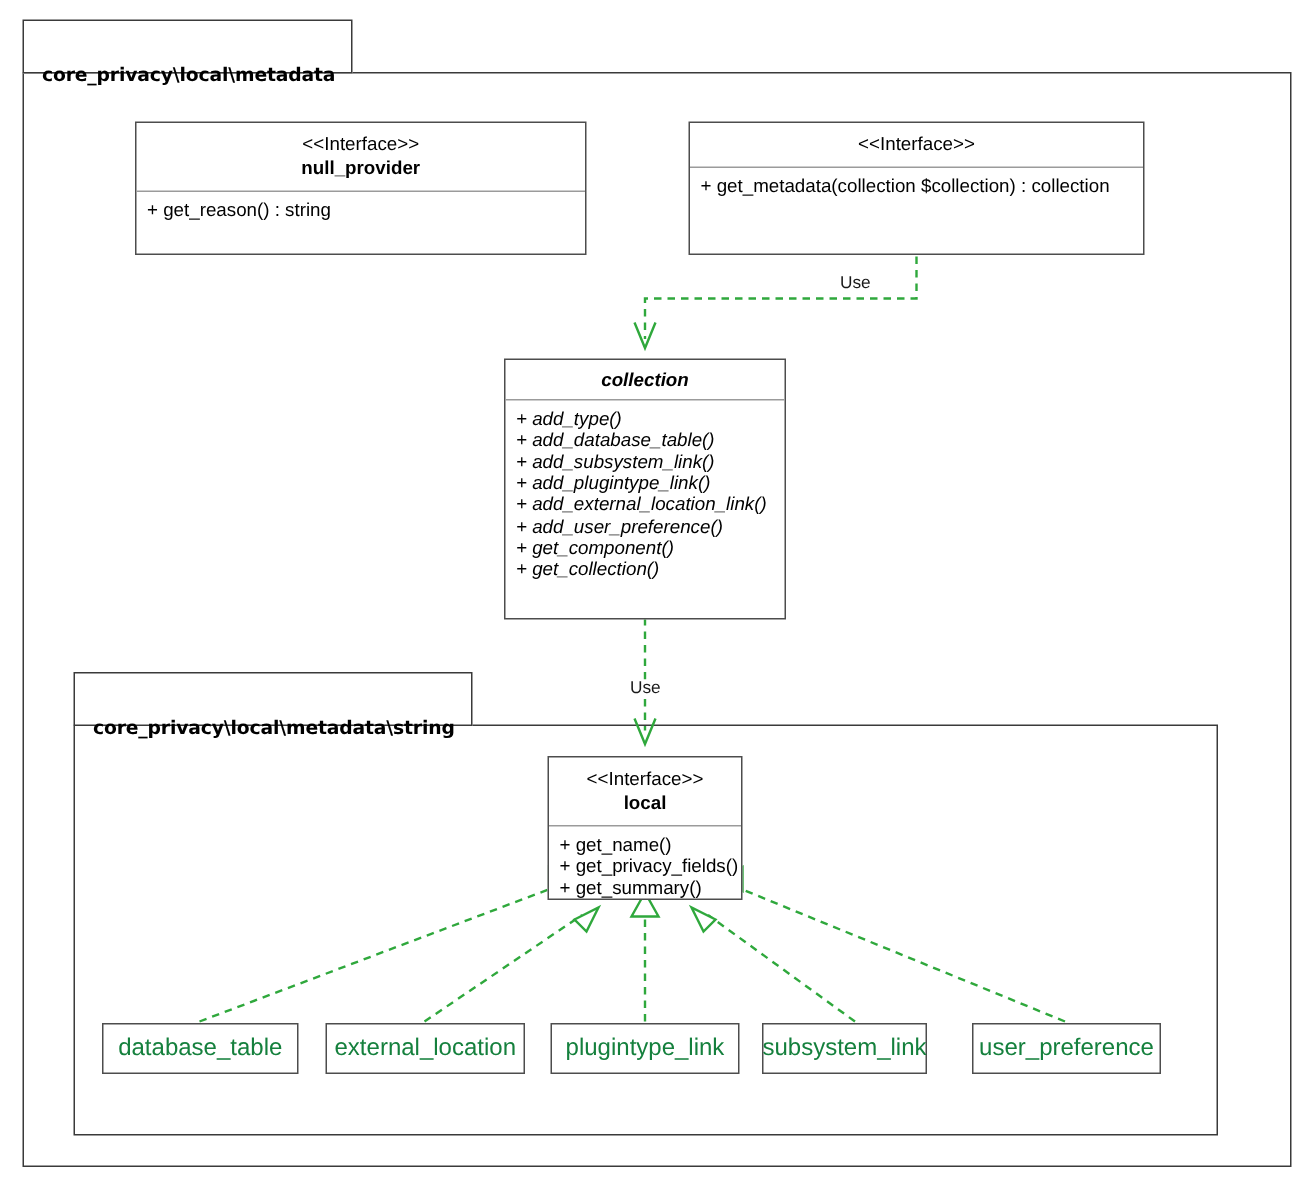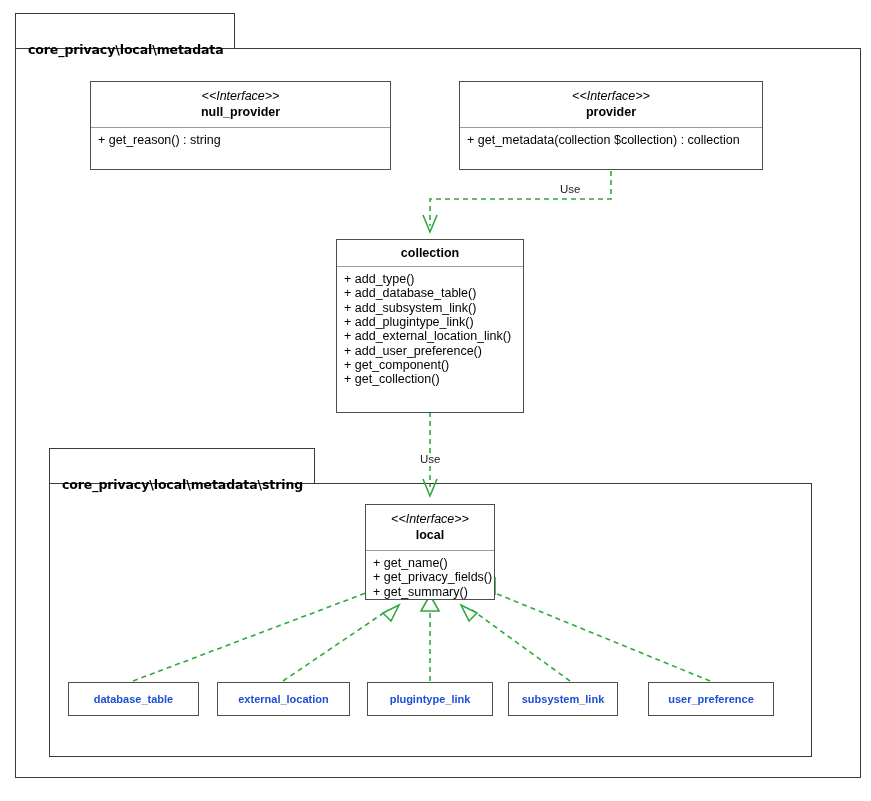--- a/index.html
+++ b/index.html
@@ -69,21 +69,20 @@
   }
   .uml-head {
     box-sizing: border-box;
     padding: 6px 8px 7px 8px;
     text-align: center;
     line-height: 1.28;
   }
   .uml-head.with-div { border-bottom: 1px solid #9b9b9b; }
   .stereo {
     display: block;
-    font-style: italic;
     font-size: 12.5px;
     color: #000;
   }
   .cname {
     display: block;
     font-weight: bold;
     font-size: 12.5px;
     color: #000;
   }
   .uml-body {
@@ -102,23 +101,23 @@
     position: absolute;
     box-sizing: border-box;
     border: 1.4px solid #4d4d4d;
     background: #ffffff;
     display: flex;
     align-items: center;
     justify-content: center;
     z-index: 2;
   }
   .leafbox span {
-    font-weight: bold;
-    font-size: 11px;
-    color: #1d4ed8;
+    font-weight: normal;
+    font-size: 16px;
+    color: #15803d;
     white-space: nowrap;
   }
 
   
   .edge-label {
     position: absolute;
     font-size: 11.5px;
     color: #1a1a1a;
     background: #ffffff;
     padding: 0 2px;
@@ -178,28 +177,27 @@
       <span class="cname">null_provider</span>
     </div>
     <div class="uml-body">
       <div class="member">+ get_reason() : string</div>
     </div>
   </div>
 
   <div class="uml" style="left:459px; top:81px; width:304px; height:89px;">
     <div class="uml-head with-div">
       <span class="stereo">&lt;&lt;Interface&gt;&gt;</span>
-      <span class="cname">provider</span>
     </div>
     <div class="uml-body">
       <div class="member">+ get_metadata(collection $collection) : collection</div>
     </div>
   </div>
 
-  <div class="uml" style="left:336px; top:239px; width:188px; height:174px;">
+  <div class="uml" style="left:336px; top:239px; width:188px; height:174px;font-style:italic;">
     <div class="uml-head with-div" style="padding-top:5px; padding-bottom:5px;">
       <span class="cname">collection</span>
     </div>
     <div class="uml-body">
       <div class="member">+ add_type()</div>
       <div class="member">+ add_database_table()</div>
       <div class="member">+ add_subsystem_link()</div>
       <div class="member">+ add_plugintype_link()</div>
       <div class="member">+ add_external_location_link()</div>
       <div class="member">+ add_user_preference()</div>

